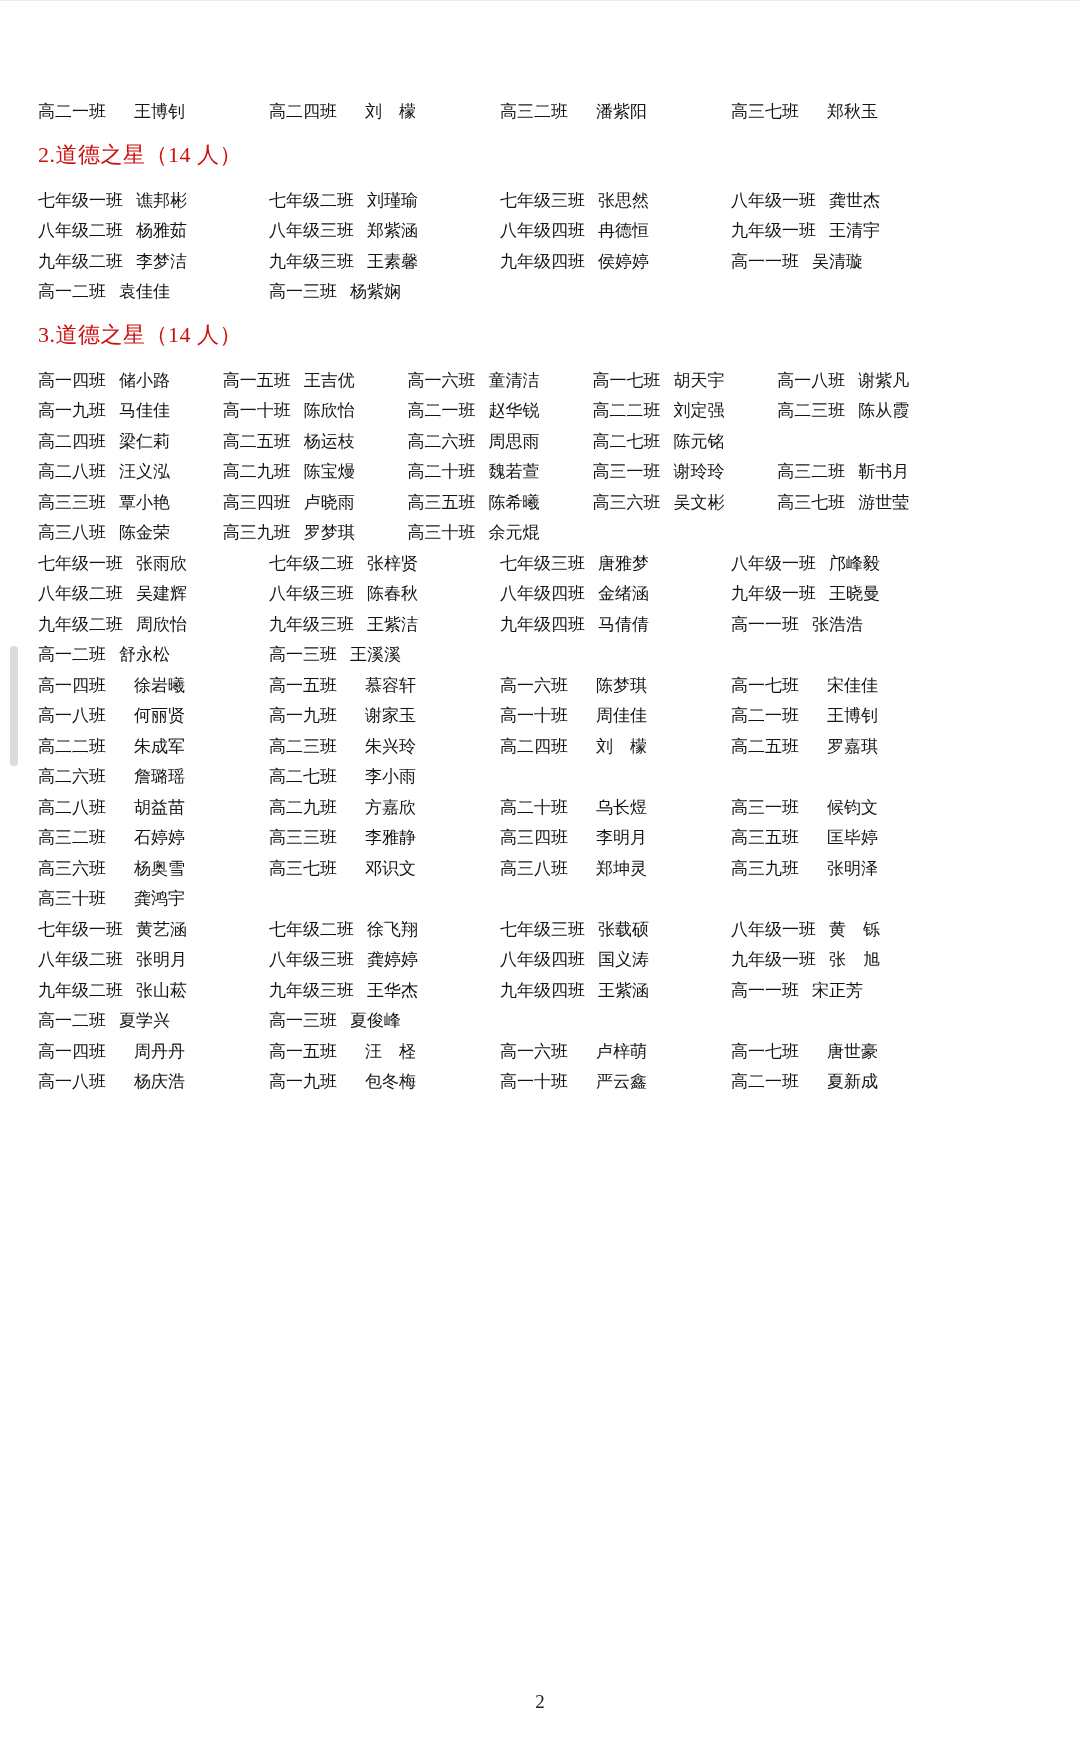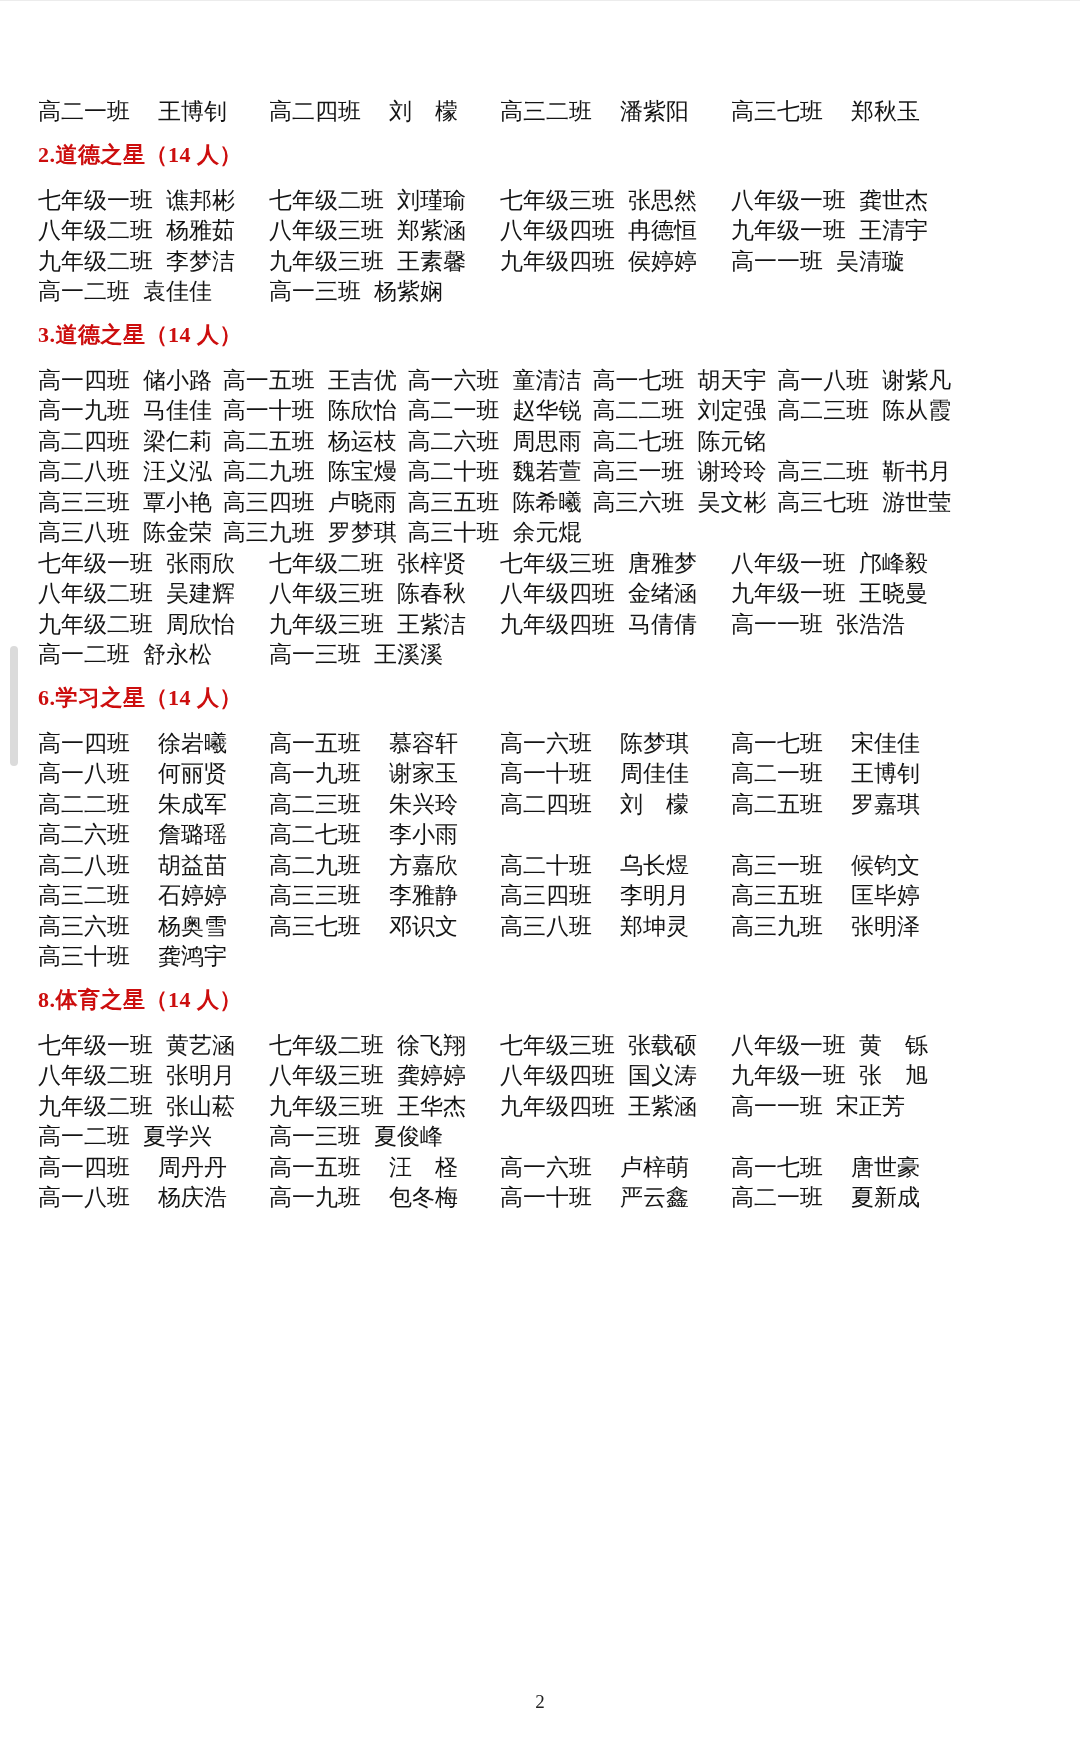--- a/index.html
+++ b/index.html
@@ -17,35 +17,35 @@
     border-top: 1px solid #ececec;
   }
   .page {
     position: relative;
     padding: 96px 118px 0 38px;
     box-sizing: border-box;
     width: 1080px;
   }
   .row {
     display: flex;
-    font-size: 23px;
+    font-size: 17px;
     line-height: 30.5px;
     white-space: nowrap;
   }
   .pair {
     display: flex;
     flex: 0 0 auto;
     box-sizing: border-box;
   }
   .pair .stu { margin-left: 13px; }
   .wide .pair .stu { margin-left: 28px; }
   .section-heading {
     font-size: 22px;
     line-height: 30px;
-    font-weight: bold;
+    font-weight: normal;
     color: #cc0e0e;
     margin: 12px 0 16px 0;
     letter-spacing: 0.5px;
   }
   .footer {
     position: absolute;
     left: 0;
     right: 0;
     bottom: 32px;
     text-align: center;
@@ -339,21 +339,20 @@
             <span class="cls">高一二班</span>
             <span class="stu">舒永松</span>
           </span>
           <span class="pair" style="width: 25%;">
             <span class="cls">高一三班</span>
             <span class="stu">王溪溪</span>
           </span>
         </div>
       </div>
       <div class="section">
-        <div class="section-heading">6.学习之星（14 人）</div>
         <div class="row wide">
           <span class="pair" style="width: 25%;">
             <span class="cls">高一四班</span>
             <span class="stu">徐岩曦</span>
           </span>
           <span class="pair" style="width: 25%;">
             <span class="cls">高一五班</span>
             <span class="stu">慕容轩</span>
           </span>
           <span class="pair" style="width: 25%;">
@@ -468,21 +467,20 @@
           </span>
         </div>
         <div class="row wide">
           <span class="pair" style="width: 25%;">
             <span class="cls">高三十班</span>
             <span class="stu">龚鸿宇</span>
           </span>
         </div>
       </div>
       <div class="section">
-        <div class="section-heading">8.体育之星（14 人）</div>
         <div class="row">
           <span class="pair" style="width: 25%;">
             <span class="cls">七年级一班</span>
             <span class="stu">黄艺涵</span>
           </span>
           <span class="pair" style="width: 25%;">
             <span class="cls">七年级二班</span>
             <span class="stu">徐飞翔</span>
           </span>
           <span class="pair" style="width: 25%;">

